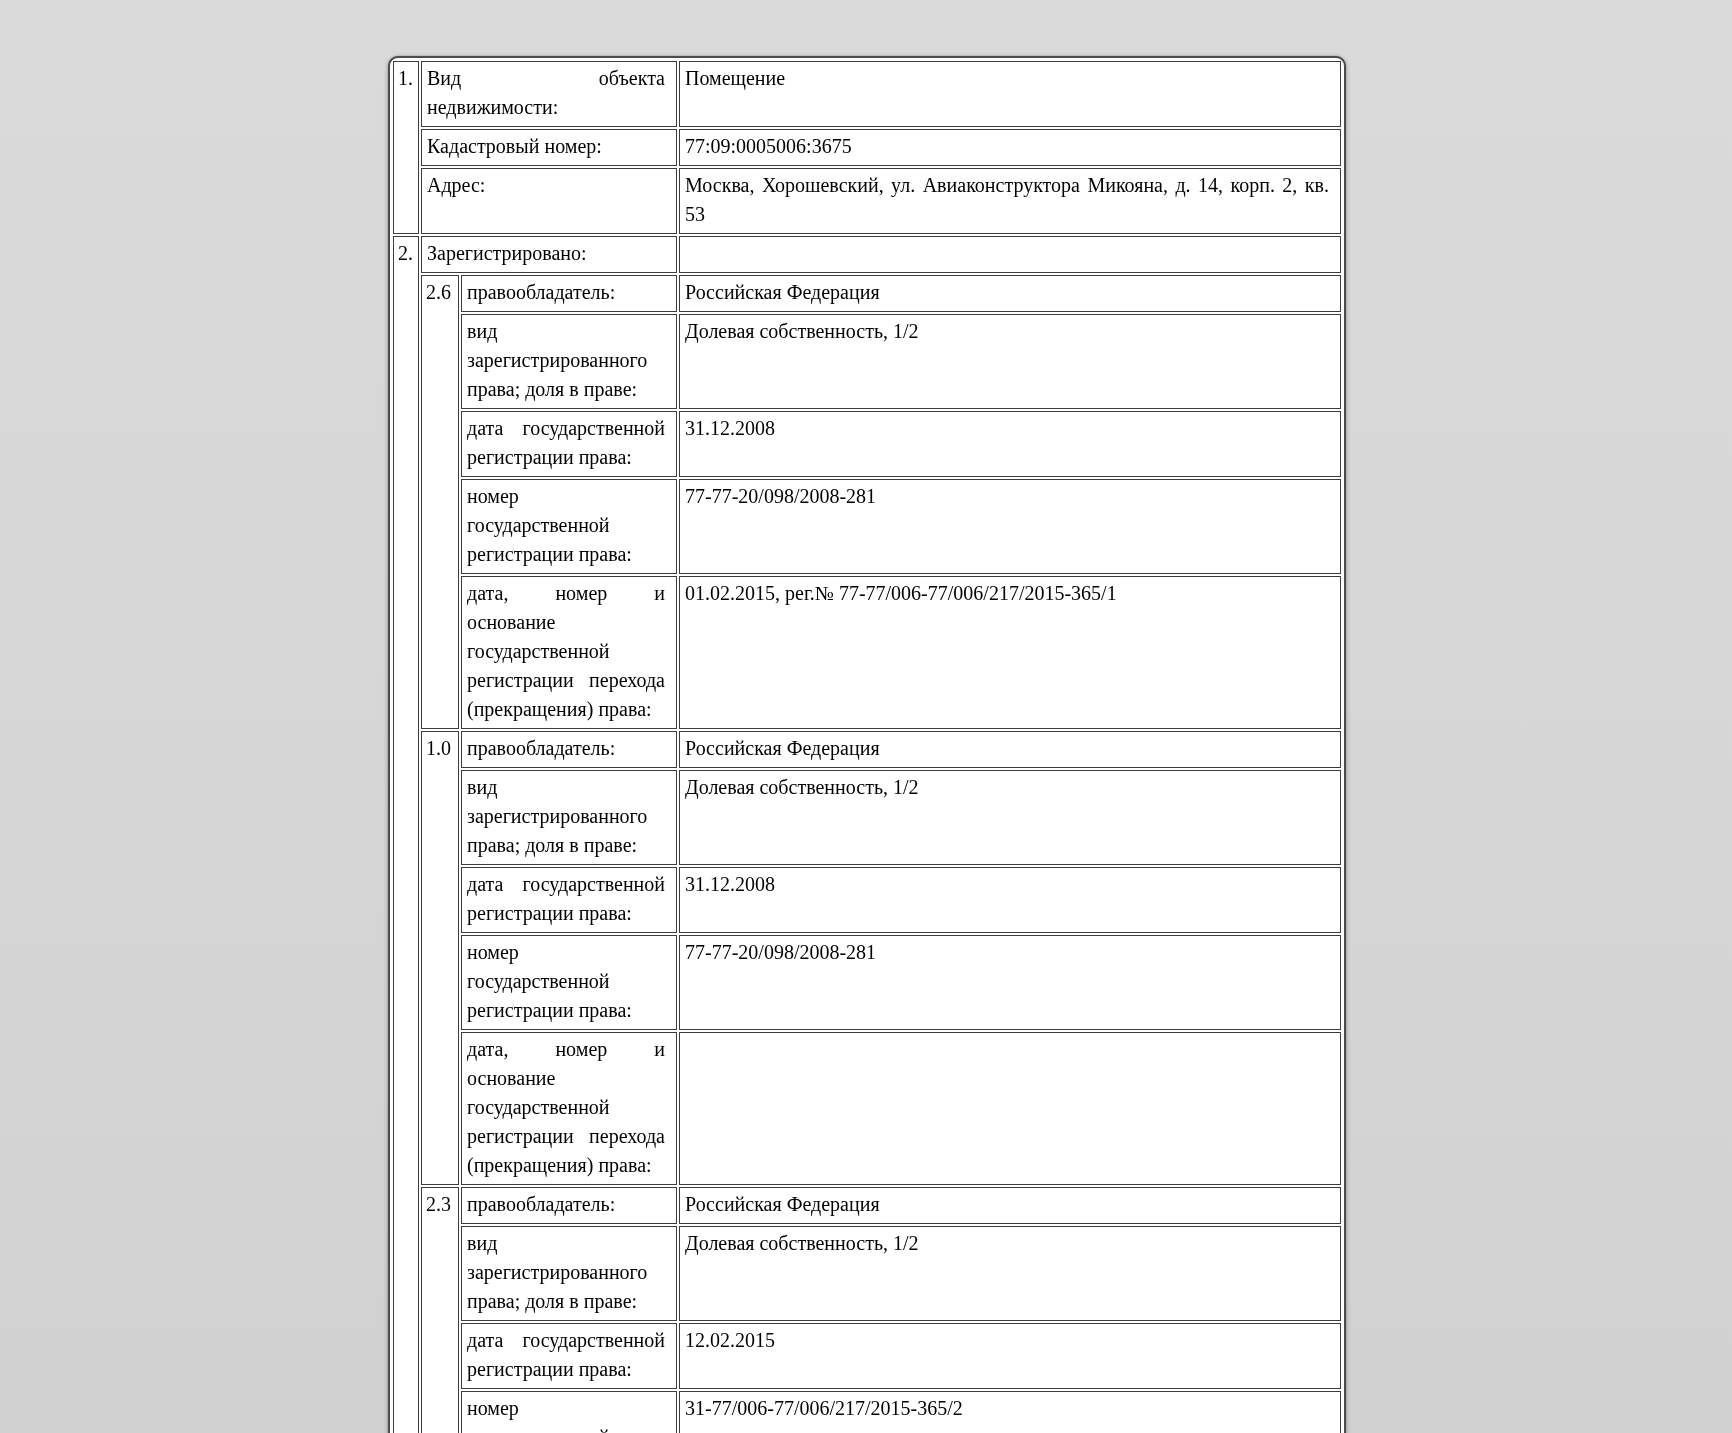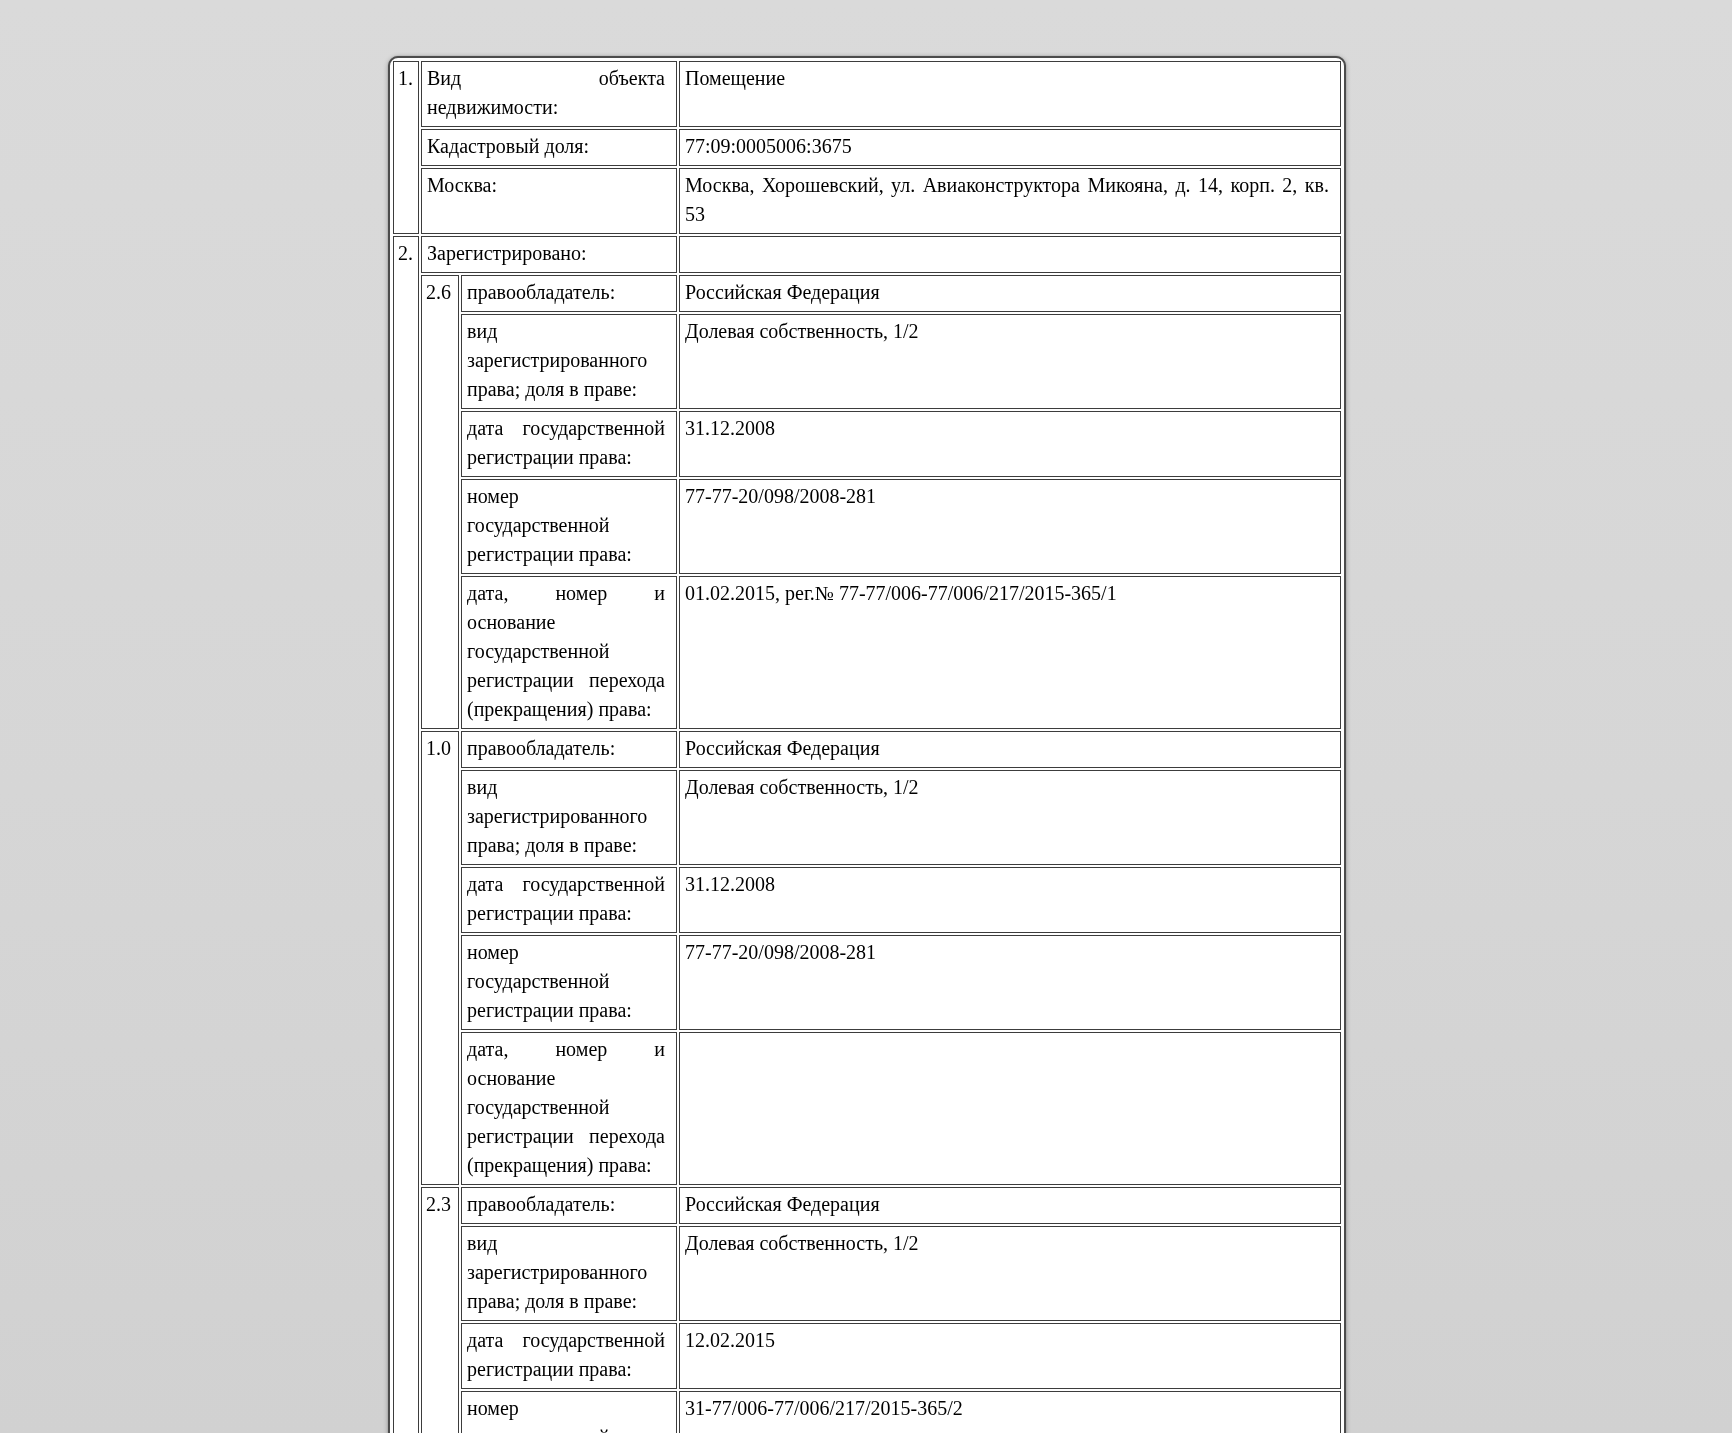--- a/index.html
+++ b/index.html
@@ -69,25 +69,25 @@
         <col class="c-value">
     </colgroup>
     <tbody>
 
       <tr>
         <td class="num" rowspan="3">1.</td>
         <td class="label" colspan="2">Вид объекта недвижимости:</td>
         <td class="value">Помещение</td>
       </tr>
       <tr>
-        <td class="label" colspan="2">Кадастровый доля:</td>
+        <td class="label" colspan="2">Кадастровый номер:</td>
         <td class="value">77:09:0005006:3675</td>
       </tr>
       <tr>
-        <td class="label" colspan="2">Москва:</td>
+        <td class="label" colspan="2">Адрес:</td>
         <td class="value">Москва, Хорошевский, ул. Авиаконструктора Микояна, д. 14, корп. 2, кв. 53</td>
       </tr>
 
       <tr>
         <td class="num" rowspan="16">2.</td>
         <td class="label" colspan="2">Зарегистрировано:</td>
         <td class="value"></td>
       </tr>
 
       <tr>

